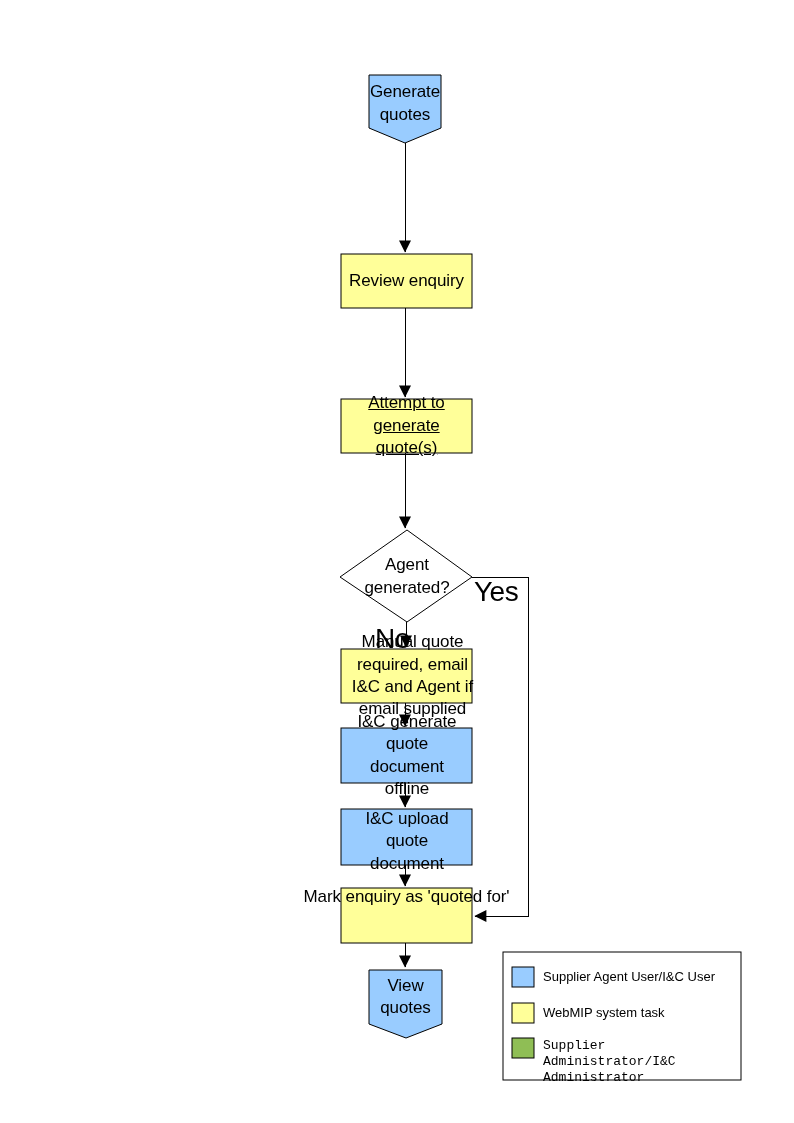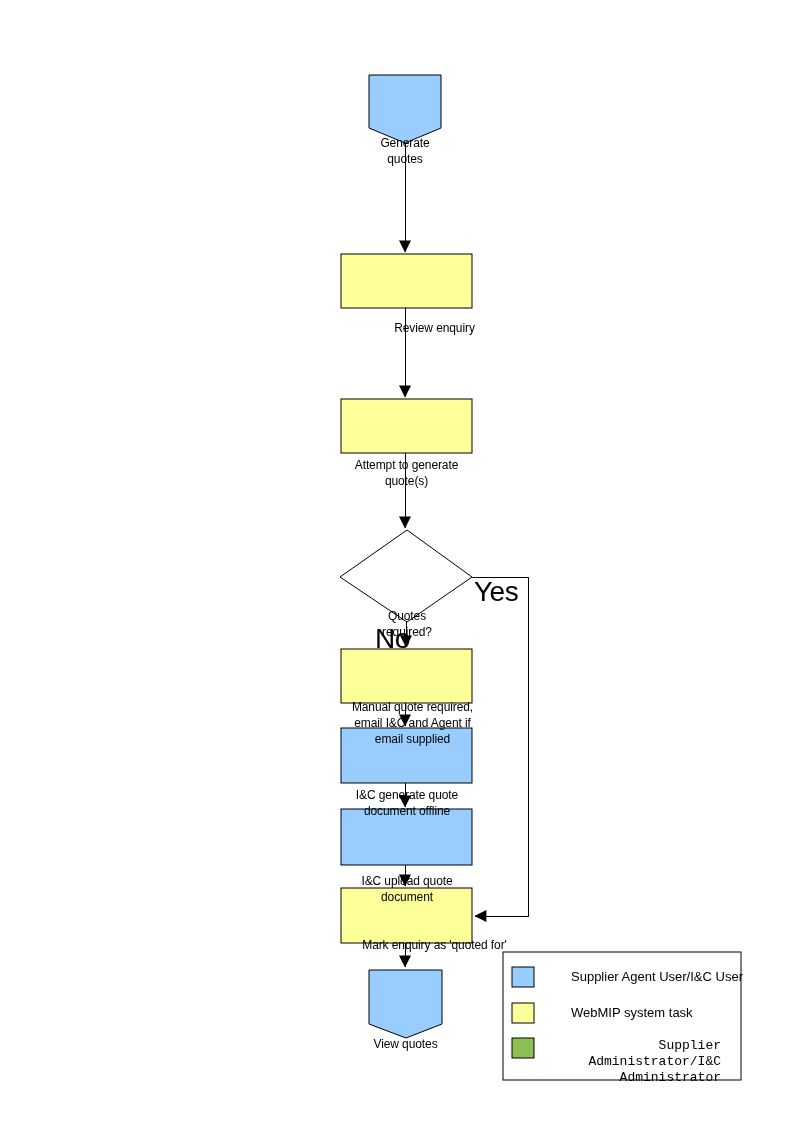--- a/index.html
+++ b/index.html
@@ -6,29 +6,29 @@
   body {
     width:794px; height:1123px; background:#ffffff; position:relative;
     font-family:"Liberation Sans", sans-serif; color:#000; overflow:hidden;
   }
   svg.canvas { position:absolute; left:0; top:0; width:794px; height:1123px; }
   .shape { stroke:#000000; stroke-width:1; }
   .edge  { stroke:#000000; stroke-width:1; fill:none; shape-rendering:crispEdges; }
   .edge-diag { stroke:#000000; stroke-width:1; fill:none; }
   .lbl {
     position:absolute; display:flex; align-items:center; justify-content:center;
-    text-align:center; font-size:12px; line-height:1.32; letter-spacing:-0.1px;margin-top:48px;
+    text-align:center; font-size:17px; line-height:1.32; letter-spacing:-0.1px;
   }
-  .nowrap { white-space:nowrap;padding-left:28px; }
+  .nowrap { white-space:nowrap; }
   .branch {
     position:absolute; font-size:28px; line-height:1; letter-spacing:-0.5px;
   }
   .legend-label {
     position:absolute; left:543px; font-size:13px; line-height:16px;
-    display:flex; align-items:center;text-align:right;
+    display:flex; align-items:center;
   }
 </style>
 </head>
 <body>
 
 <svg class="canvas" viewBox="0 0 794 1123">
   <defs>
     <marker id="arrow" viewBox="0 0 10 10" refX="9.5" refY="5" markerWidth="14" markerHeight="12" orient="auto" markerUnits="userSpaceOnUse">
       <path d="M0,0 L10,5 L0,10 Z" fill="#000000"></path>
     </marker>
@@ -55,22 +55,22 @@
   <polygon class="shape" points="369,970 442,970 442,1024 406,1038 369,1024" fill="#99CCFF"></polygon>
 
   <rect class="shape" fill="#FFFFFF" x="503" y="952" width="238" height="128"></rect>
   <rect class="shape" x="512" y="967" width="22" height="20" fill="#99CCFF"></rect>
   <rect class="shape" x="512" y="1003" width="22" height="20" fill="#FFFF99"></rect>
   <rect class="shape" x="512" y="1038" width="22" height="20" fill="#8FBE55"></rect>
 </svg>
 
 <div class="lbl" style="left:369px; top:77px; width:72px; height:53px;">Generate quotes</div>
 <div class="lbl nowrap" style="left:341px; top:254px; width:131px; height:54px;">Review enquiry</div>
-<div class="lbl" style="left:354px; top:399px; width:105px; height:54px;">Attempt to generate quote(s)</div>
-<div class="lbl" style="left:366px; top:548px; width:82px; height:57px;">Quotes required?</div>
+<div class="lbl" style="left:354px; top:399px; width:105px; height:54px;text-decoration:underline;">Attempt to generate quote(s)</div>
+<div class="lbl" style="left:366px; top:548px; width:82px; height:57px;">Agent generated?</div>
 <div class="lbl" style="left:343px; top:649px; width:139px; height:54px;">Manual quote required, email I&amp;C and Agent if email supplied</div>
 <div class="lbl" style="left:352px; top:728px; width:110px; height:55px;">I&amp;C generate quote document offline</div>
 <div class="lbl" style="left:356px; top:809px; width:102px; height:65px;">I&amp;C upload quote document</div>
 <div class="lbl nowrap" style="left:341px; top:870px; width:131px; height:55px;">Mark enquiry as 'quoted for'</div>
 <div class="lbl" style="left:369px; top:970px; width:73px; height:54px;">View quotes</div>
 
 <div class="branch" style="left:474px; top:578px;">Yes</div>
 <div class="branch" style="left:375px; top:625px;">No</div>
 
 <div class="legend-label nowrap" style="top:968px; height:18px;">Supplier Agent User/I&amp;C User</div>

